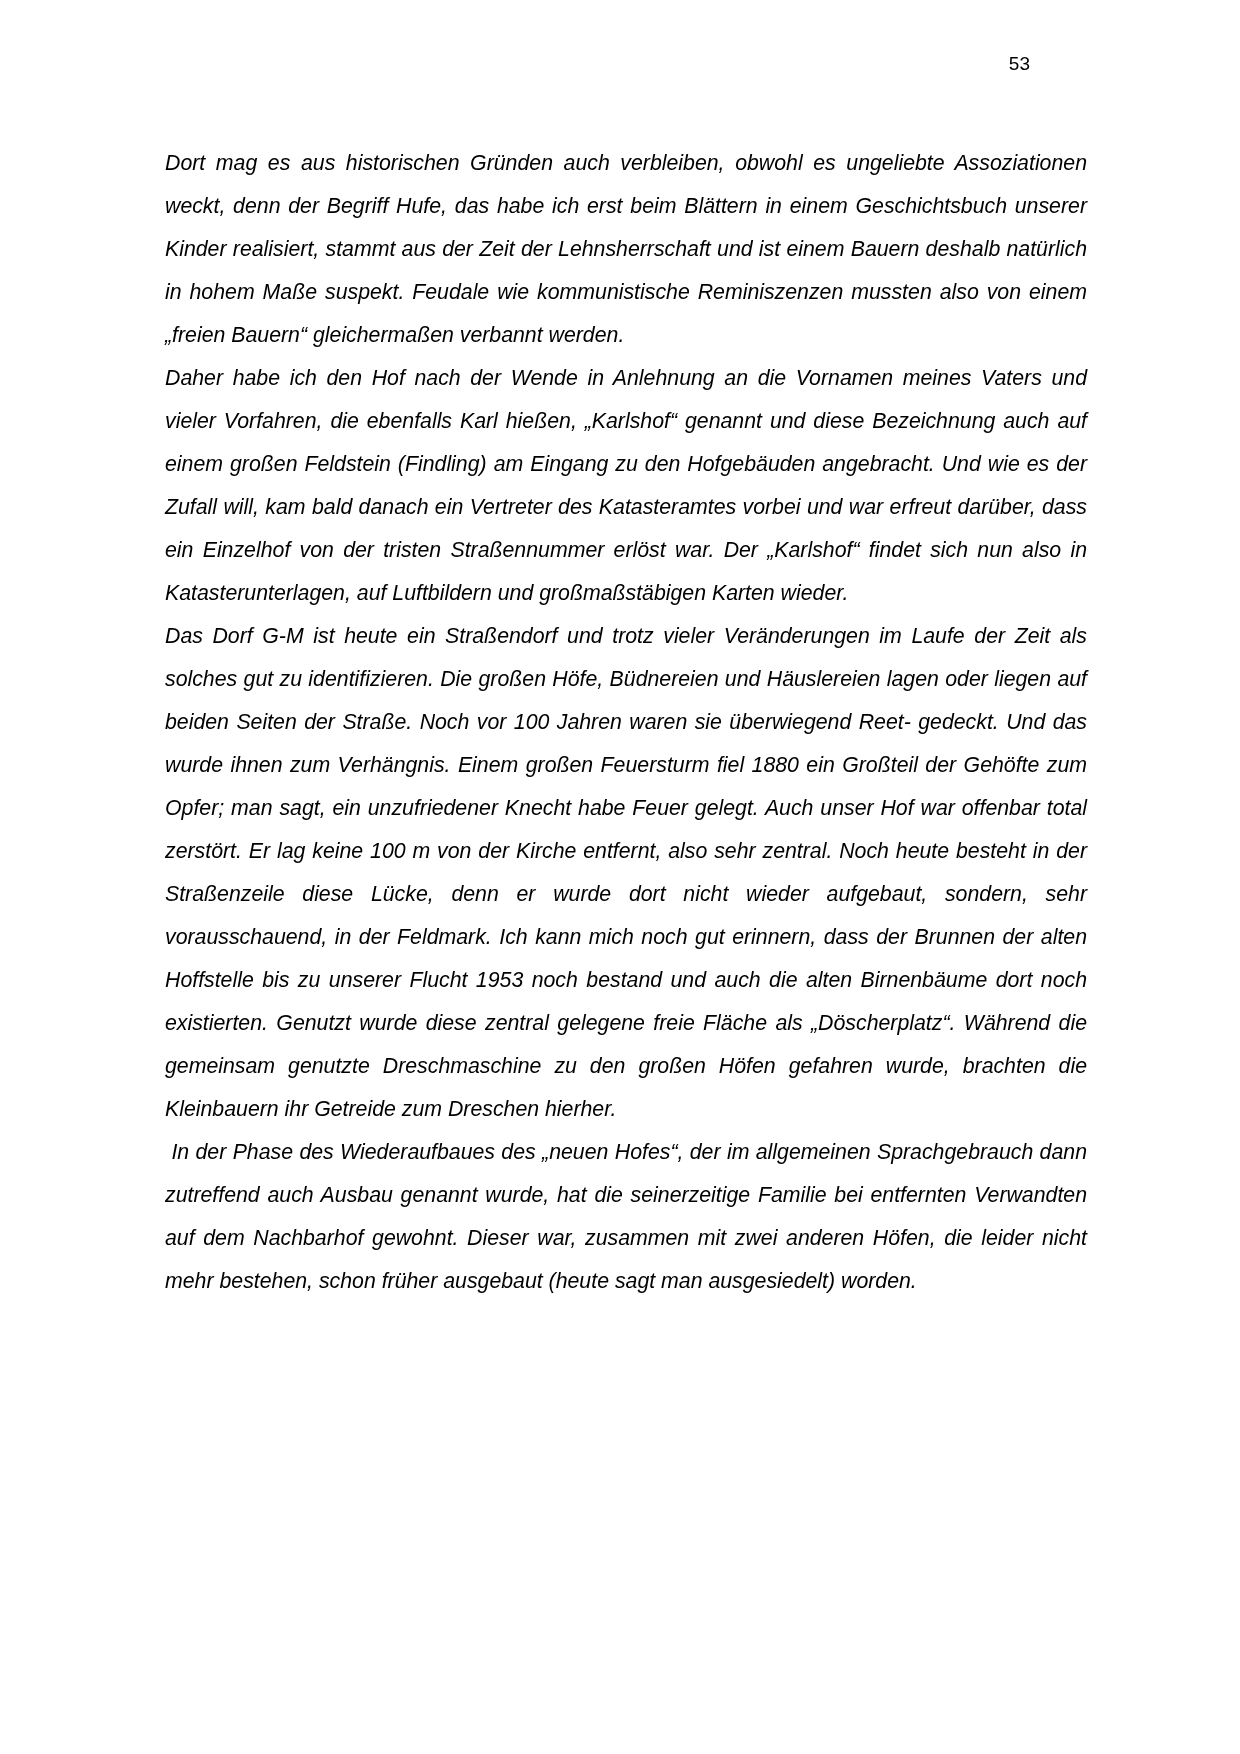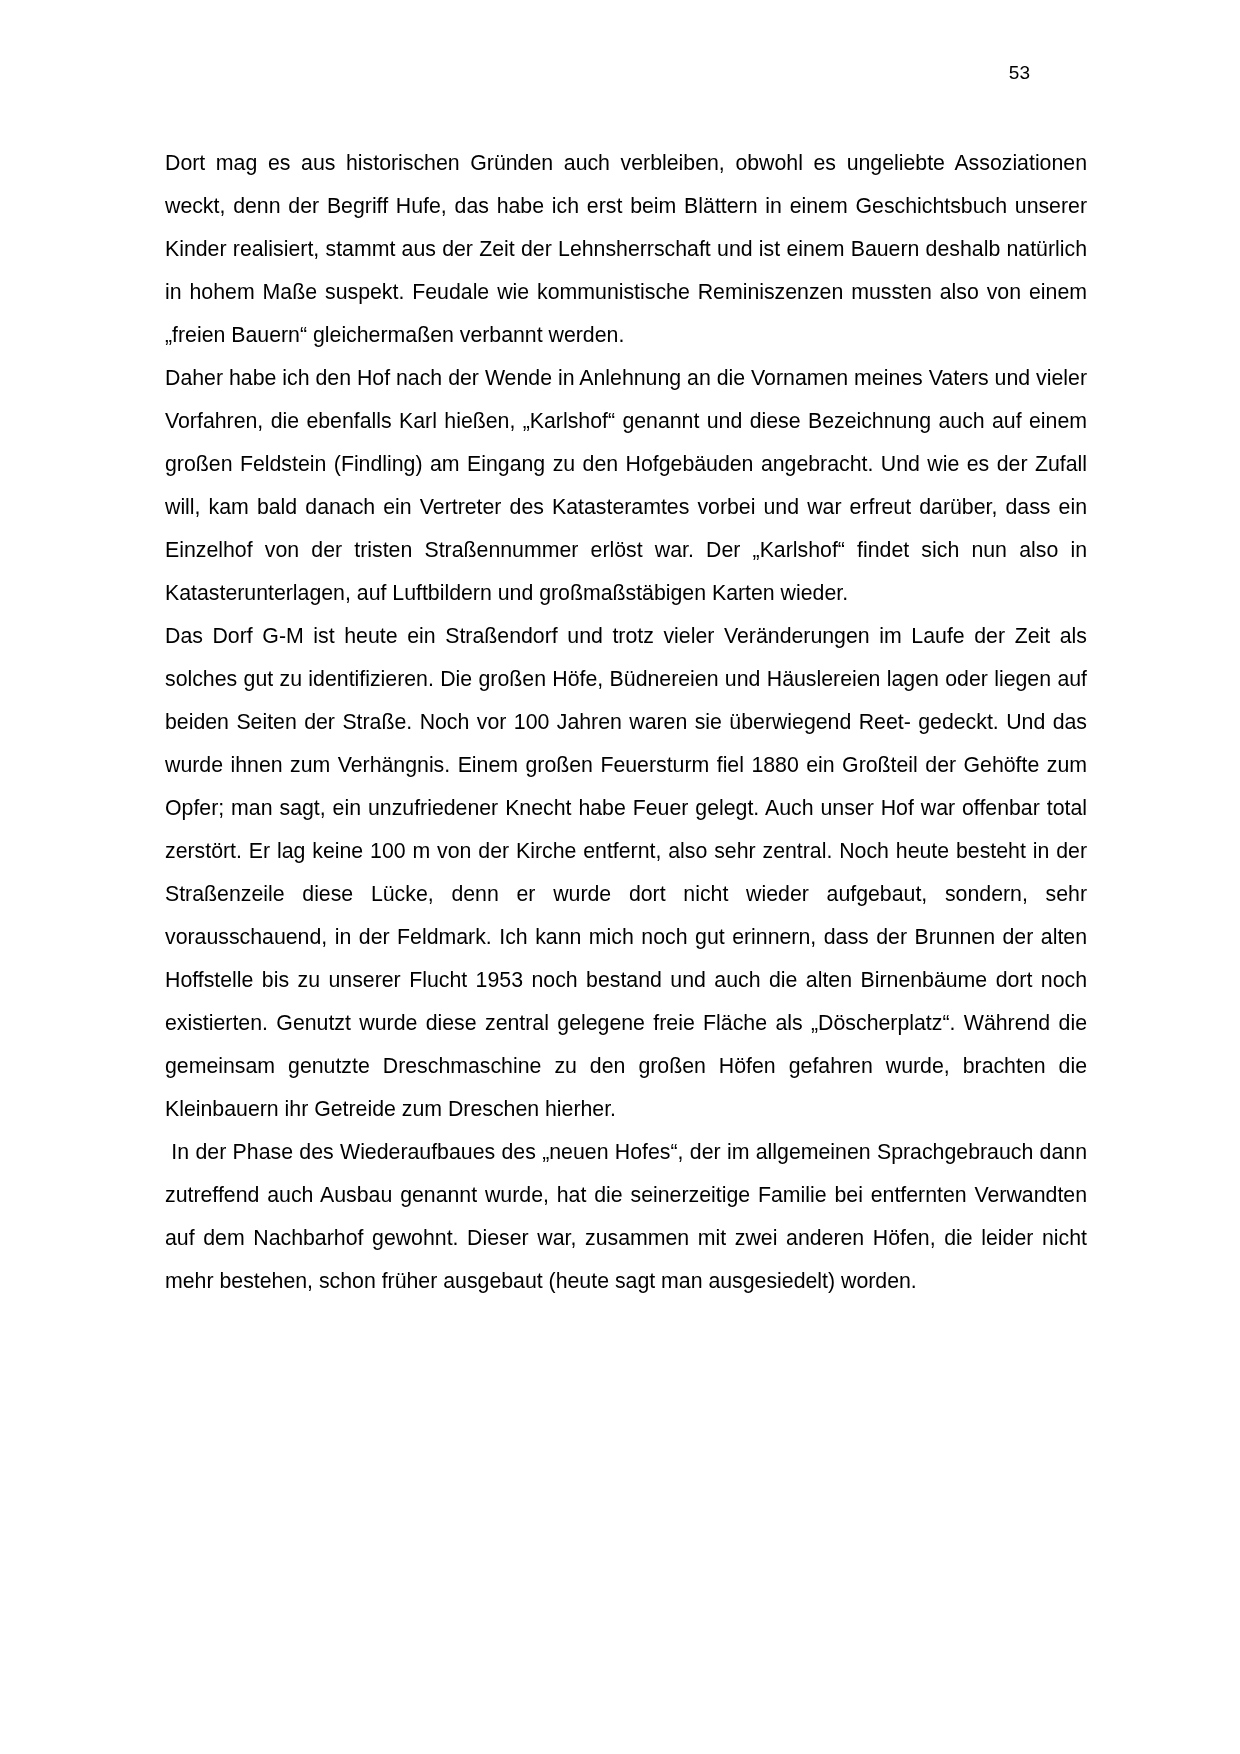--- a/index.html
+++ b/index.html
@@ -10,32 +10,33 @@
     body {
       width: 1240px;
       height: 1754px;
       position: relative;
       overflow: hidden;
       font-family: "Liberation Sans", sans-serif;
       color: #000000;
     }
     .page-number {
       position: absolute;
-      top: 62px;
+      top: 53px;
       left: 950px;
       width: 80px;
       text-align: right;
       font-size: 19px;
       line-height: 22px;
     }
     .content {
       position: absolute;
       top: 142px;
       left: 165px;
       width: 922px;
+      font-style: italic;
     }
     .para {
       margin: 0;
       font-size: 21.3px;
       line-height: 43px;
       text-align: justify;
       text-align-last: left;
     }
     .para.indent-space::before {
       content: "\00a0";

